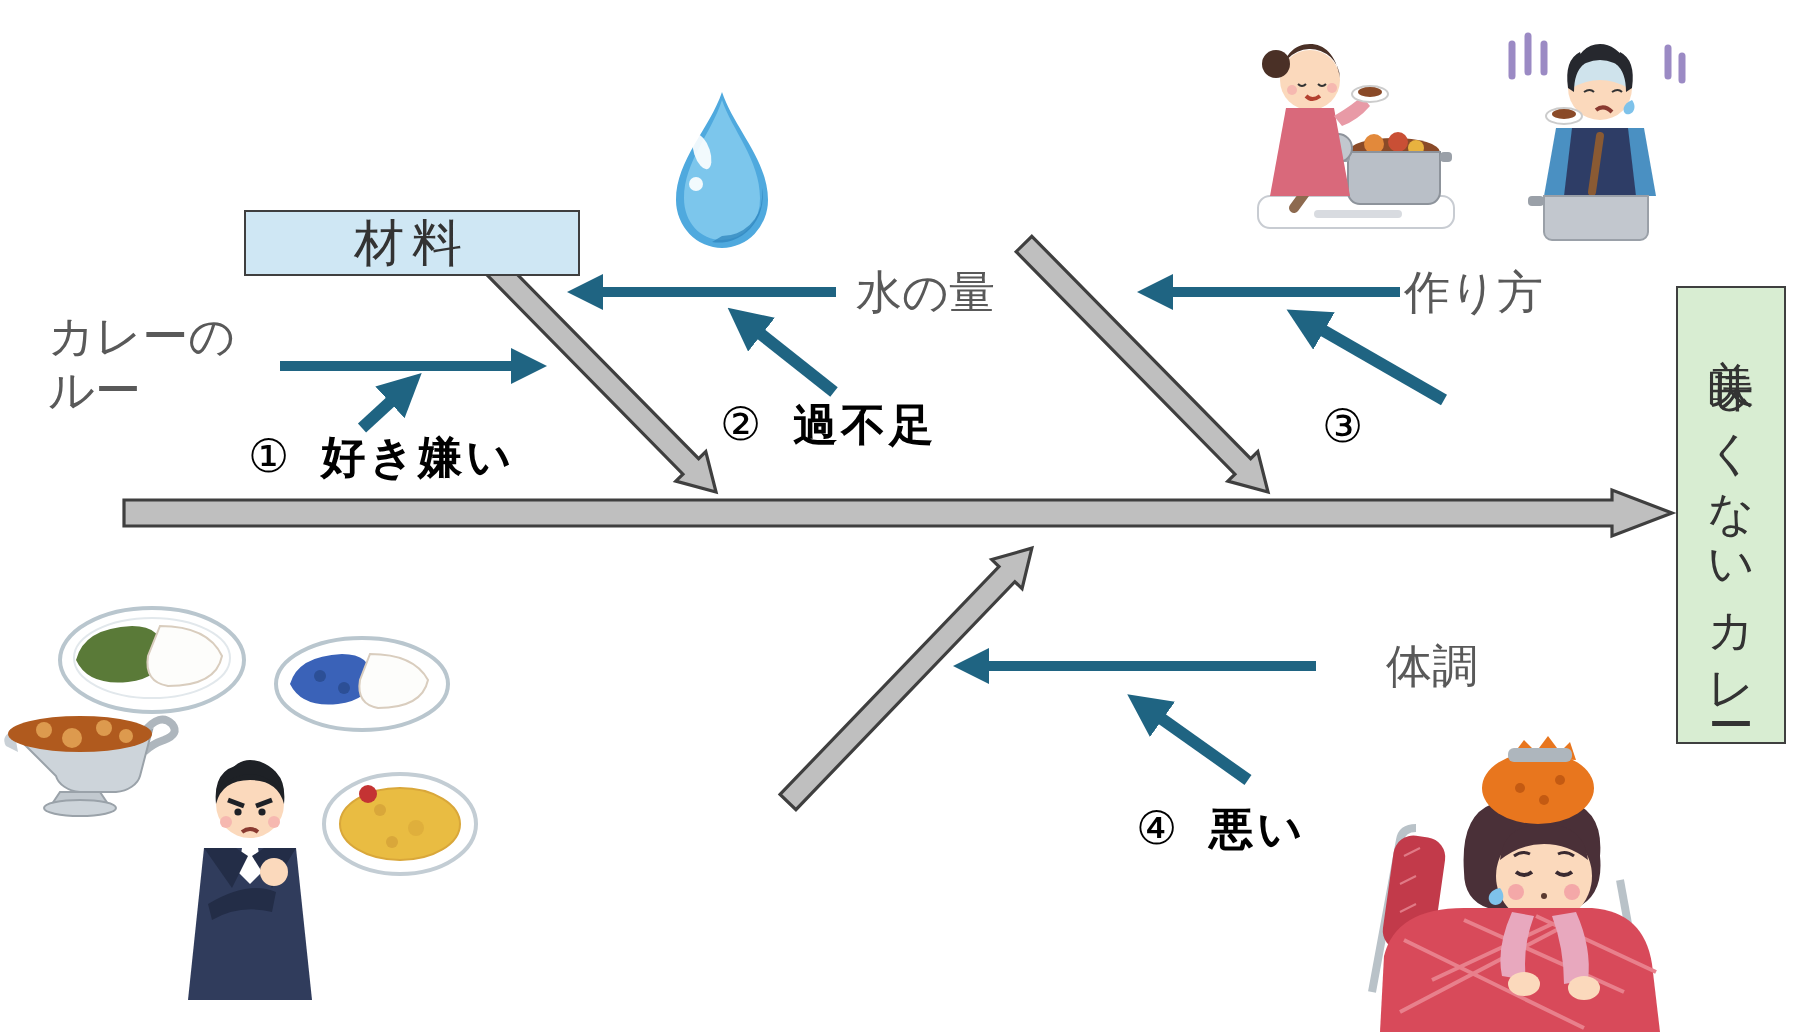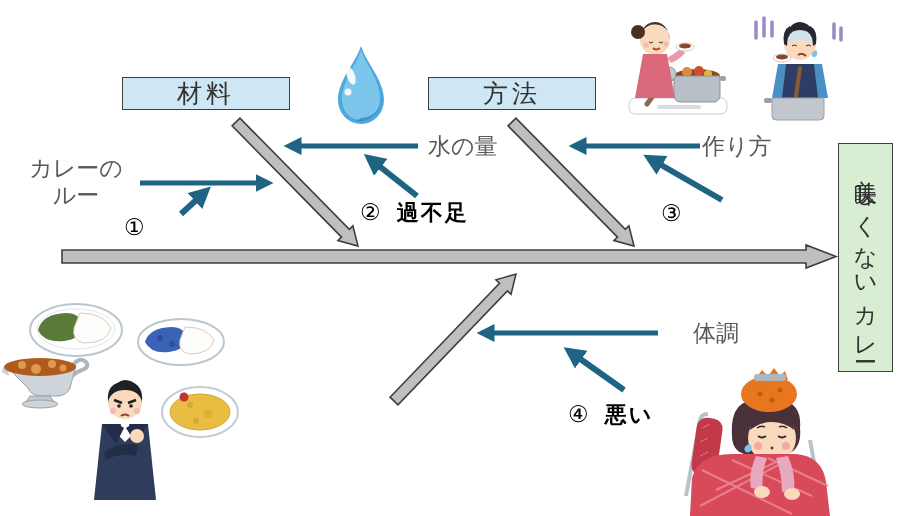--- a/index.html
+++ b/index.html
@@ -5,21 +5,21 @@
   html,body{margin:0;padding:0;background:#fff;}
   #stage{
     position:relative;width:906px;height:516px;background:#fff;overflow:hidden;
     font-family:"Liberation Sans",sans-serif;
   }
   #skeleton{position:absolute;left:0;top:0;}
   .category-box{
     position:absolute;width:168px;height:33px;box-sizing:border-box;
     background:var(--category-fill,#CFE7F4);border:1.8px solid var(--category-stroke,#3F3F3F);
     display:flex;align-items:center;justify-content:center;
-    font-size:25px;letter-spacing:4px;color:#333;
+    font-size:25px;letter-spacing:4px;color:#333;margin-top:28px;
   }
   .effect-box{
     position:absolute;left:838px;top:143px;width:55px;height:229px;box-sizing:border-box;
     background:var(--effect-fill,#D8EDD2);border:1.8px solid var(--effect-stroke,#3F3F3F);
     display:flex;align-items:center;justify-content:center;
   }
   .effect-label{
     writing-mode:vertical-rl;text-orientation:upright;
     font-size:23px;color:#333;letter-spacing:4px;line-height:1;
   }
@@ -66,36 +66,34 @@
       <line x1="181" y1="214" x2="206" y2="191" stroke-width="6" marker-end="url(#ah)"></line>
       <line x1="417" y1="196" x2="369" y2="158" stroke-width="6" marker-end="url(#ah)"></line>
       <line x1="722" y1="200" x2="649" y2="158" stroke-width="6" marker-end="url(#ah)"></line>
       <line x1="624" y1="390" x2="569" y2="351" stroke-width="6" marker-end="url(#ah)"></line>
     </g>
   </svg>
 
   <div class="category-box" style="left:122px;top:77px">
     <span>材料</span>
   </div>
-  <div class="category-box" style="left:428px;top:77px">
-    <span>方法</span>
-  </div>
 
   <div class="effect-box">
     <span class="effect-label">美味しくないカレー</span>
   </div>
 
-  <div class="cause-label" style="left:24px;top:155px;width:104px;text-align:center">カレーの
+  <div class="cause-label" style="left:24px;top:155px;width:104px;text-align:left">カレーの
 ルー</div>
   <div class="cause-label" style="left:702px;top:133px">作り方</div>
   <div class="cause-label" style="left:428px;top:133px">水の量</div>
   <div class="cause-label" style="left:693px;top:320px">体調</div>
 
   <div class="note" style="left:124px;top:214px">
     <span class="note-num">①</span>
+    <span class="note-text">好き嫌い</span>
   </div>
   <div class="note" style="left:360px;top:198px">
     <span class="note-num">②</span>
     <span class="note-text">過不足</span>
   </div>
   <div class="note" style="left:661px;top:200px">
     <span class="note-num">③</span>
   </div>
   <div class="note" style="left:568px;top:400px">
     <span class="note-num">④</span>

